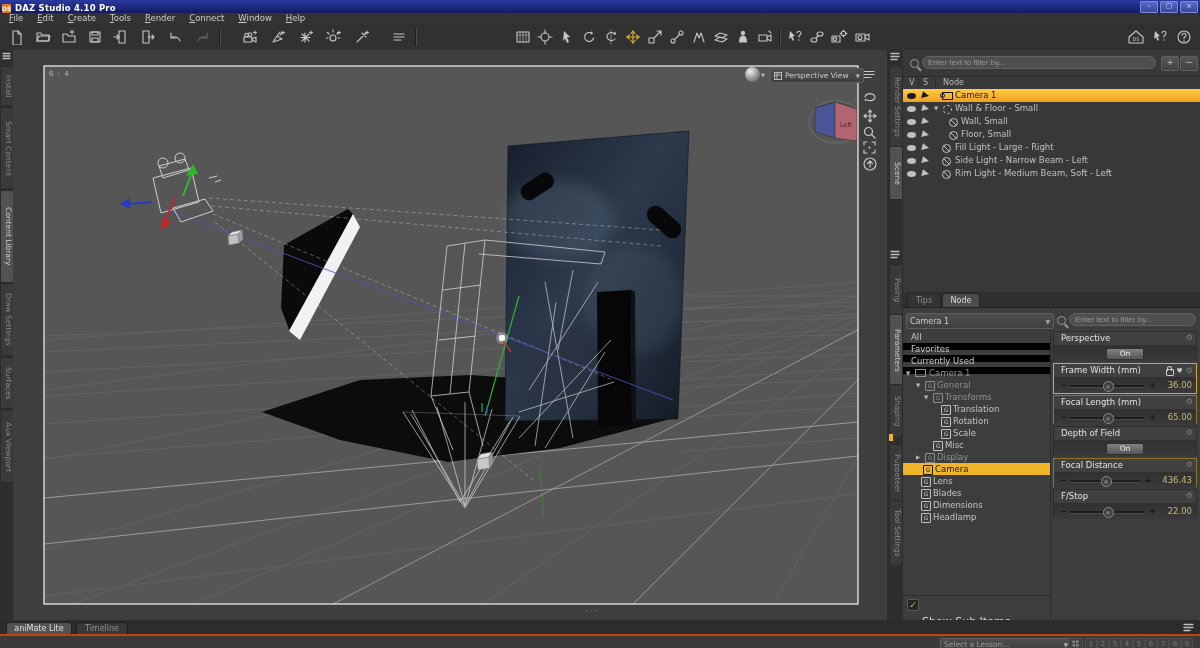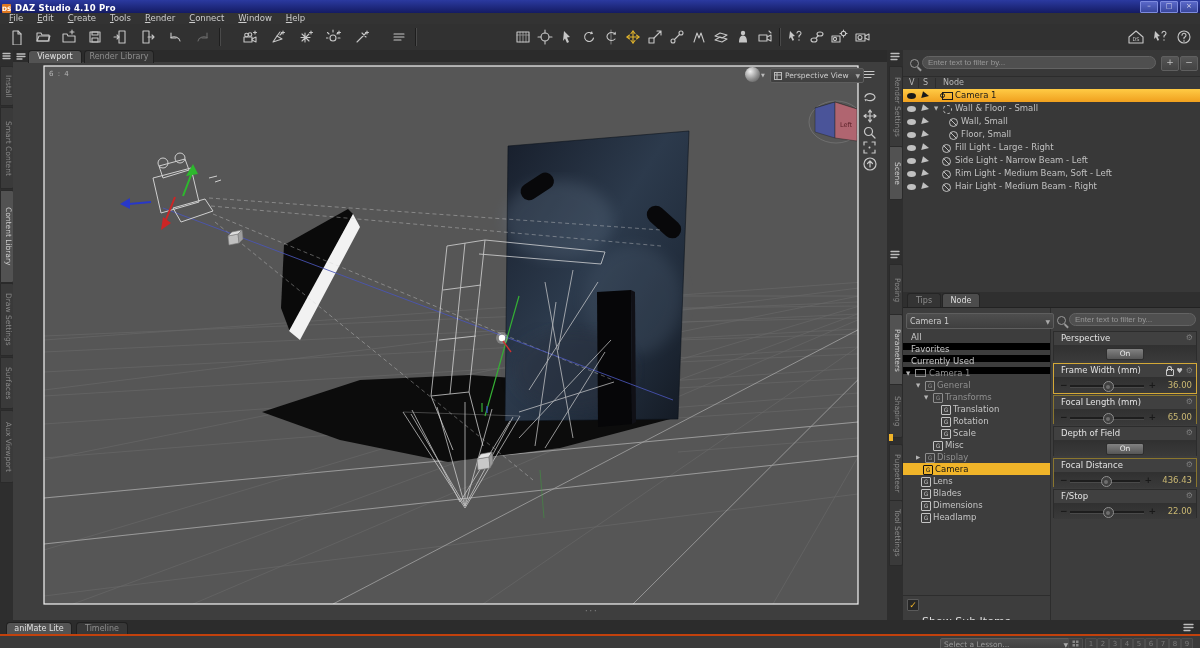--- a/index.html
+++ b/index.html
@@ -555,29 +555,20 @@
         <polygon points="802,58 822,52 844,59 825,66" fill="#263f26" stroke="#2a2a2a" stroke-width="0.5"></polygon>
         <polygon points="802,58 822,52 822,88 802,82" fill="#4a5499" stroke="#2a2a2a" stroke-width="0.5"></polygon>
         <polygon points="822,52 844,59 844,91 822,88" fill="#b06570" stroke="#2a2a2a" stroke-width="0.5"></polygon>
         <text x="833" y="77" text-anchor="middle" font-size="6.5" fill="#5a1f26">Left</text>
       </g>
     </g>
 
     <rect x="31" y="16" width="814" height="538" fill="none" stroke="#f5f5f5" stroke-width="1.2"></rect>
   </svg>
 
-  <div id="vp-tabbar">
-    <div class="burger" style="position:absolute;left:3px;top:2px">
-      <svg width="10" height="9">
-          <path d="M1 2h8M1 4.5h8M1 7h5"></path>
-        </svg>
-    </div>
-    <div class="htab active" style="left:15px;width:52px">Viewport</div>
-    <div class="htab" style="left:71px;width:68px">Render Library</div>
-  </div>
 
   <div class="abs vp-label" style="left:36px;top:20px;z-index:4">6 : 4</div>
 
   <div class="abs" style="left:732px;top:17px;z-index:4;display:flex;align-items:center">
     <div style="width:15px;height:15px;border-radius:50%;background:radial-gradient(circle at 35% 30%,#f0f0f0,#909090 55%,#4a4a4a)"></div>
     <div style="color:#bbb;font-size:5px;margin-left:1px">▼</div>
   </div>
 
   <div class="dd abs" style="left:757px;top:18px;width:86px;height:13px;z-index:4">
     <svg width="8" height="8">
@@ -685,26 +676,20 @@
       <span class="selcur" style="left:19px"></span>
       <span class="cubeicon" style="left:39px"></span>
       <span class="lbl" style="left:52px">Rim Light - Medium Beam, Soft - Left</span>
     </div>
     <div class="srow" style="top:104px">
       <span class="eye" style="left:4px"></span>
       <span class="selcur" style="left:19px"></span>
       <span class="cubeicon" style="left:39px"></span>
       <span class="lbl" style="left:52px">Side Light - Narrow Beam - Left</span>
     </div>
-    <div class="srow" style="top:130px">
-      <span class="eye" style="left:4px"></span>
-      <span class="selcur" style="left:19px"></span>
-      <span class="cubeicon" style="left:39px"></span>
-      <span class="lbl" style="left:52px">Hair Light - Medium Beam - Right</span>
-    </div>
   </div>
 
   <div class="abs" style="left:0;top:242px;width:297px;height:15px;background:#2f2f2f">
     <div class="ftab" style="left:4px;top:1px;width:32px">Tips</div>
     <div class="ftab active" style="left:39px;top:1px;width:36px">Node</div>
   </div>
 
   <div class="abs" style="left:0;top:257px;width:297px;height:313px;background:#3d3d3d;border-top:1px solid #222">
 
     

